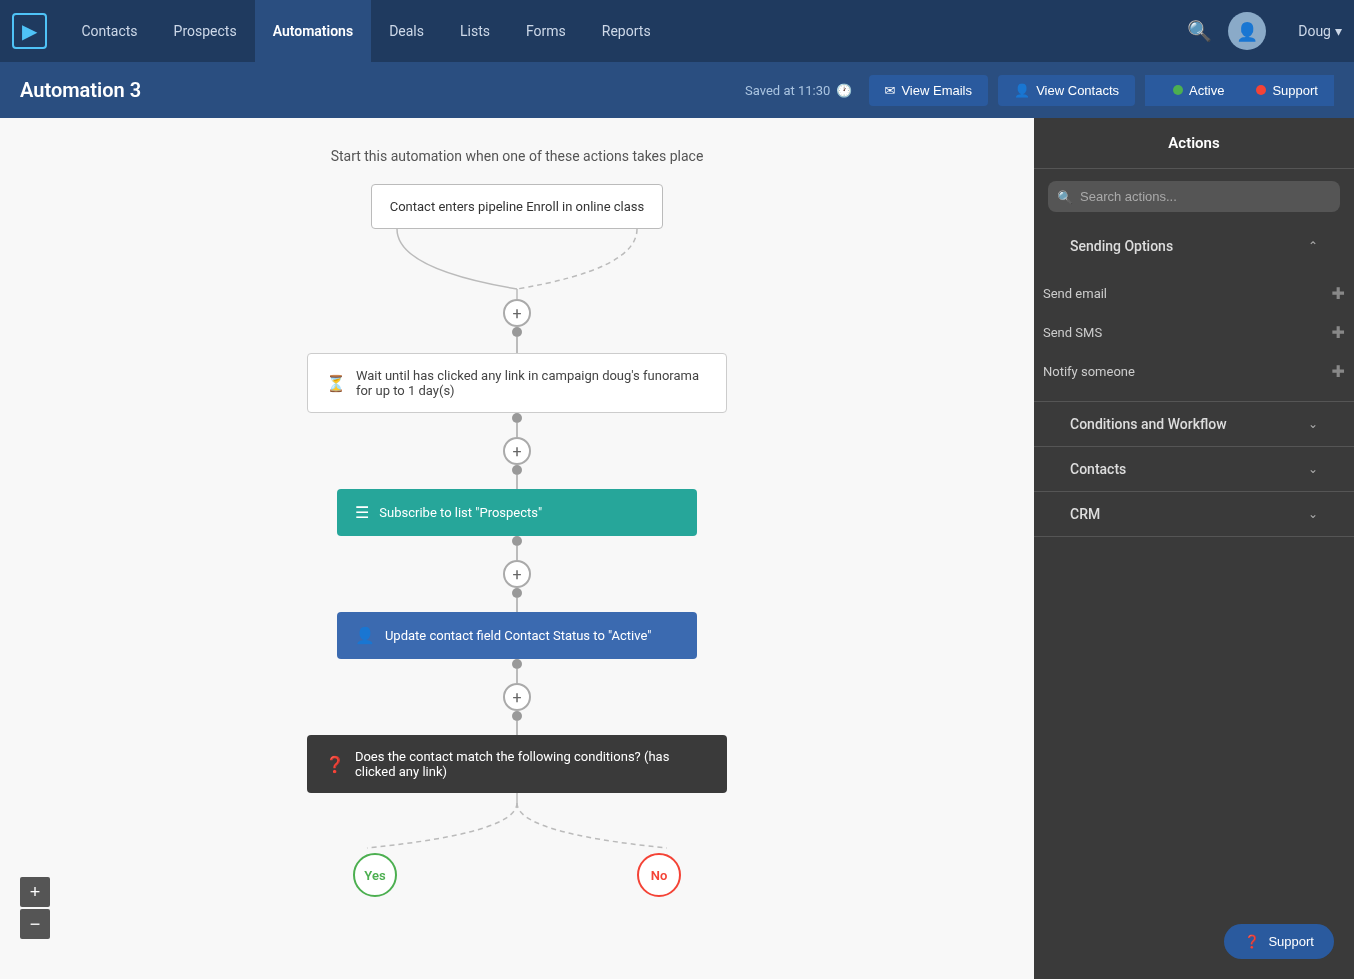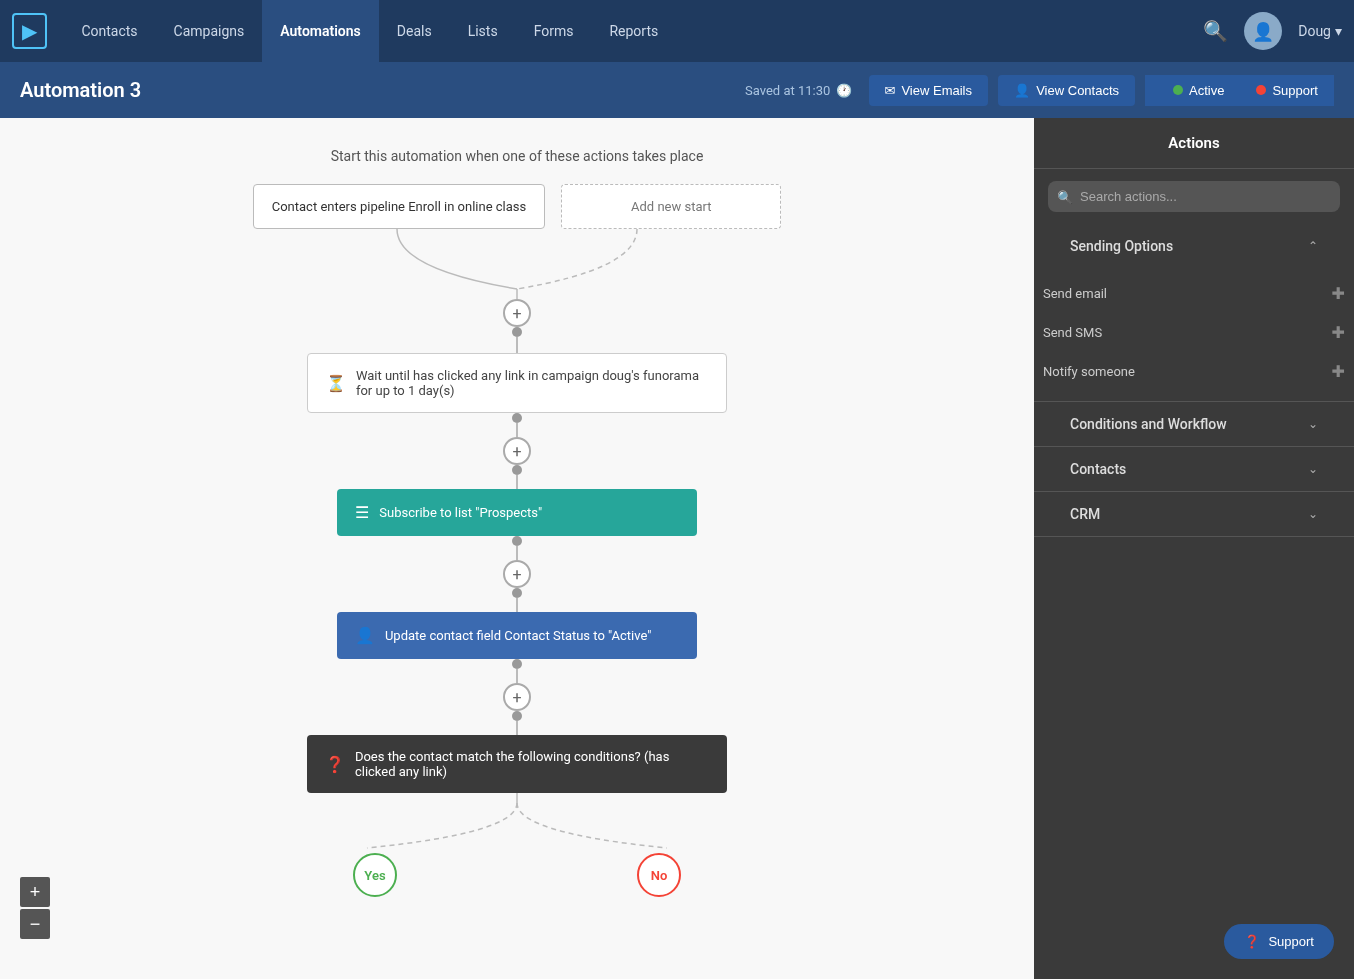--- a/index.html
+++ b/index.html
@@ -58,21 +58,21 @@
       background: #8aaac8;
       display: flex; align-items: center; justify-content: center;
       color: #fff;
       font-size: 18px;
       overflow: hidden;
     }
     .user-name {
       color: #cdd8e8;
       font-size: 14px;
       cursor: pointer;
-      display: flex; align-items: center; gap: 4px;
+      display: flex; align-items: center; gap: 4px; margin-left: 16px;
     }
 
     
     .sub-header {
       background: #2a4e80;
       height: 56px;
       display: flex;
       align-items: center;
       padding: 0 20px;
       gap: 16px;
@@ -372,21 +372,21 @@
       gap: 8px;
     }
   </style>
 </head>
 <body>
 
 <nav class="top-nav">
   <div class="nav-toggle">▶</div>
   <div class="nav-links">
     <a class="nav-link">Contacts</a>
-    <a class="nav-link">Campaigns</a>
+    <a class="nav-link">Prospects</a>
     <a class="nav-link active">Automations</a>
     <a class="nav-link">Deals</a>
     <a class="nav-link">Lists</a>
     <a class="nav-link">Forms</a>
     <a class="nav-link">Reports</a>
   </div>
   <div class="nav-right">
     <span class="search-icon-nav">🔍</span>
     <div class="user-avatar">👤</div>
     <div class="user-name">
@@ -426,21 +426,20 @@
 
 <div class="main-layout">
 
   <div class="canvas">
     <div class="flow-container">
 
       <div class="flow-instruction">Start this automation when one of these actions takes place</div>
 
       <div class="start-triggers">
         <div class="trigger-box">Contact enters pipeline Enroll in online class</div>
-        <div class="trigger-box dashed">Add new start</div>
       </div>
 
       <svg width="480" height="70" viewBox="0 0 480 70">
         <path d="M 120 0 Q 120 40 240 60" stroke="#bbb" stroke-width="1.5" fill="none"></path>
         <path d="M 360 0 Q 360 40 240 60" stroke="#bbb" stroke-width="1.5" fill="none" stroke-dasharray="5,4"></path>
         <line x1="240" y1="60" x2="240" y2="70" stroke="#bbb" stroke-width="1.5"></line>
       </svg>
 
       <div class="connector">
         <div class="add-btn">+</div>

